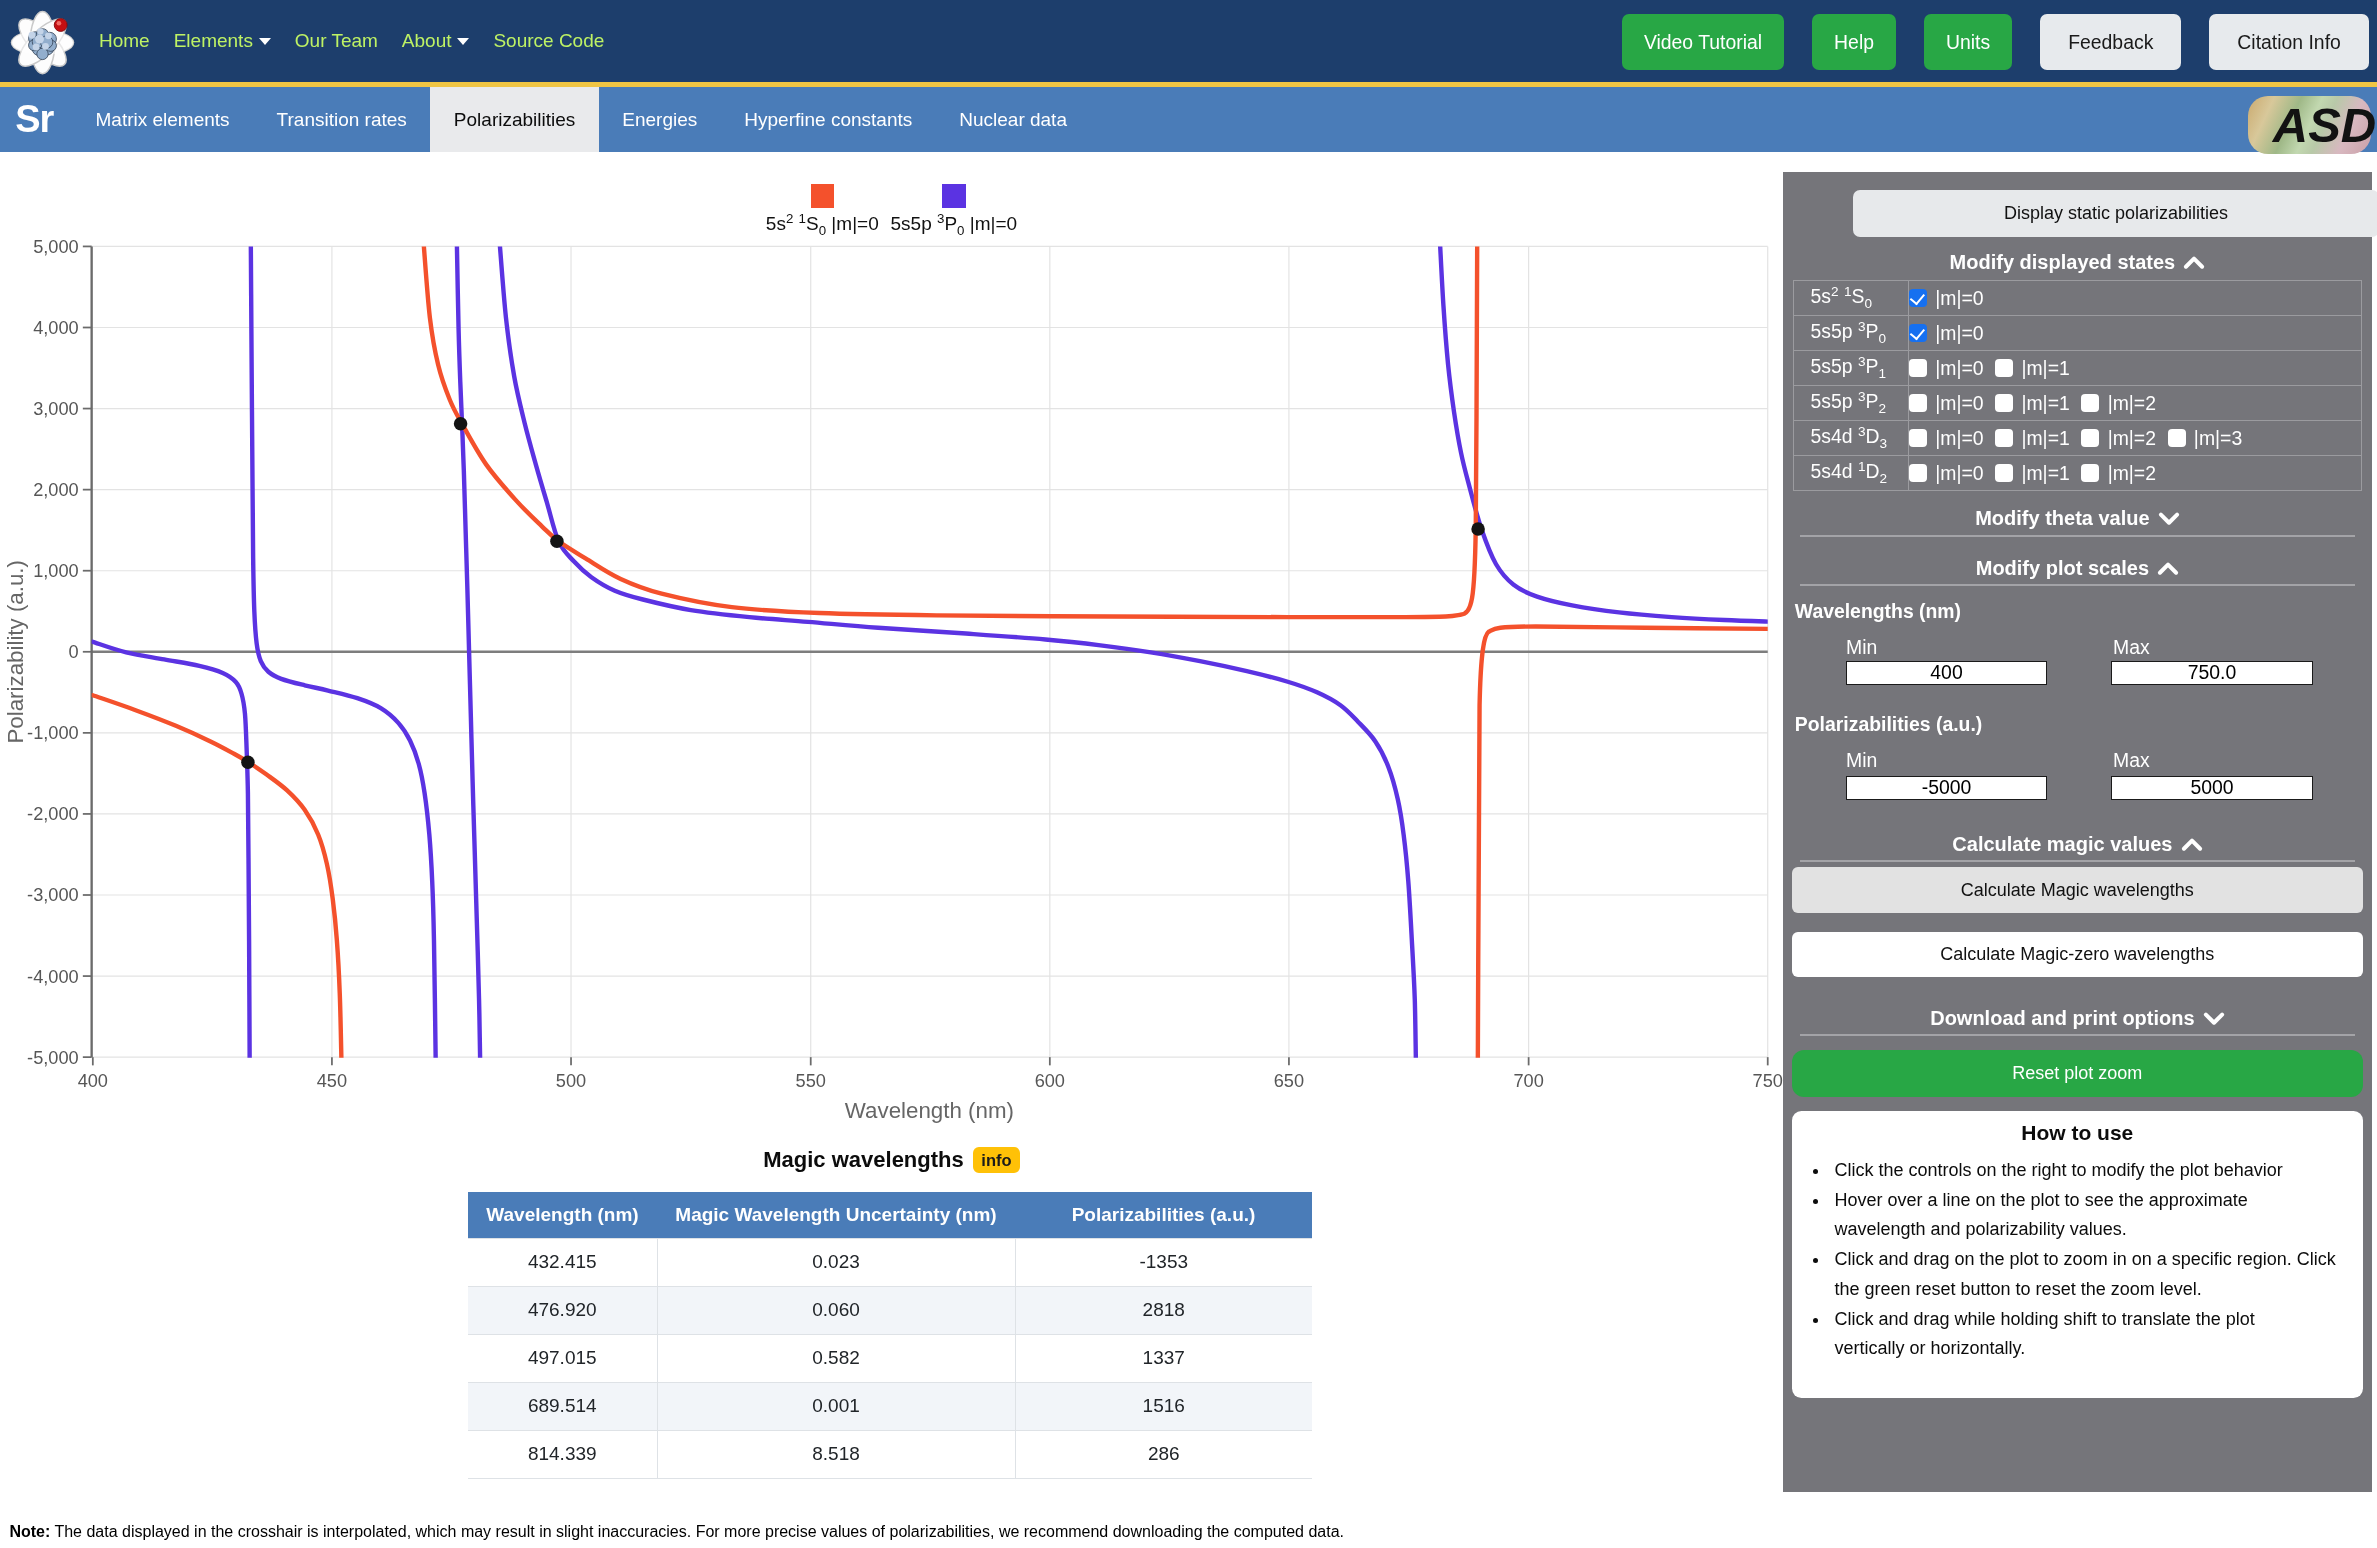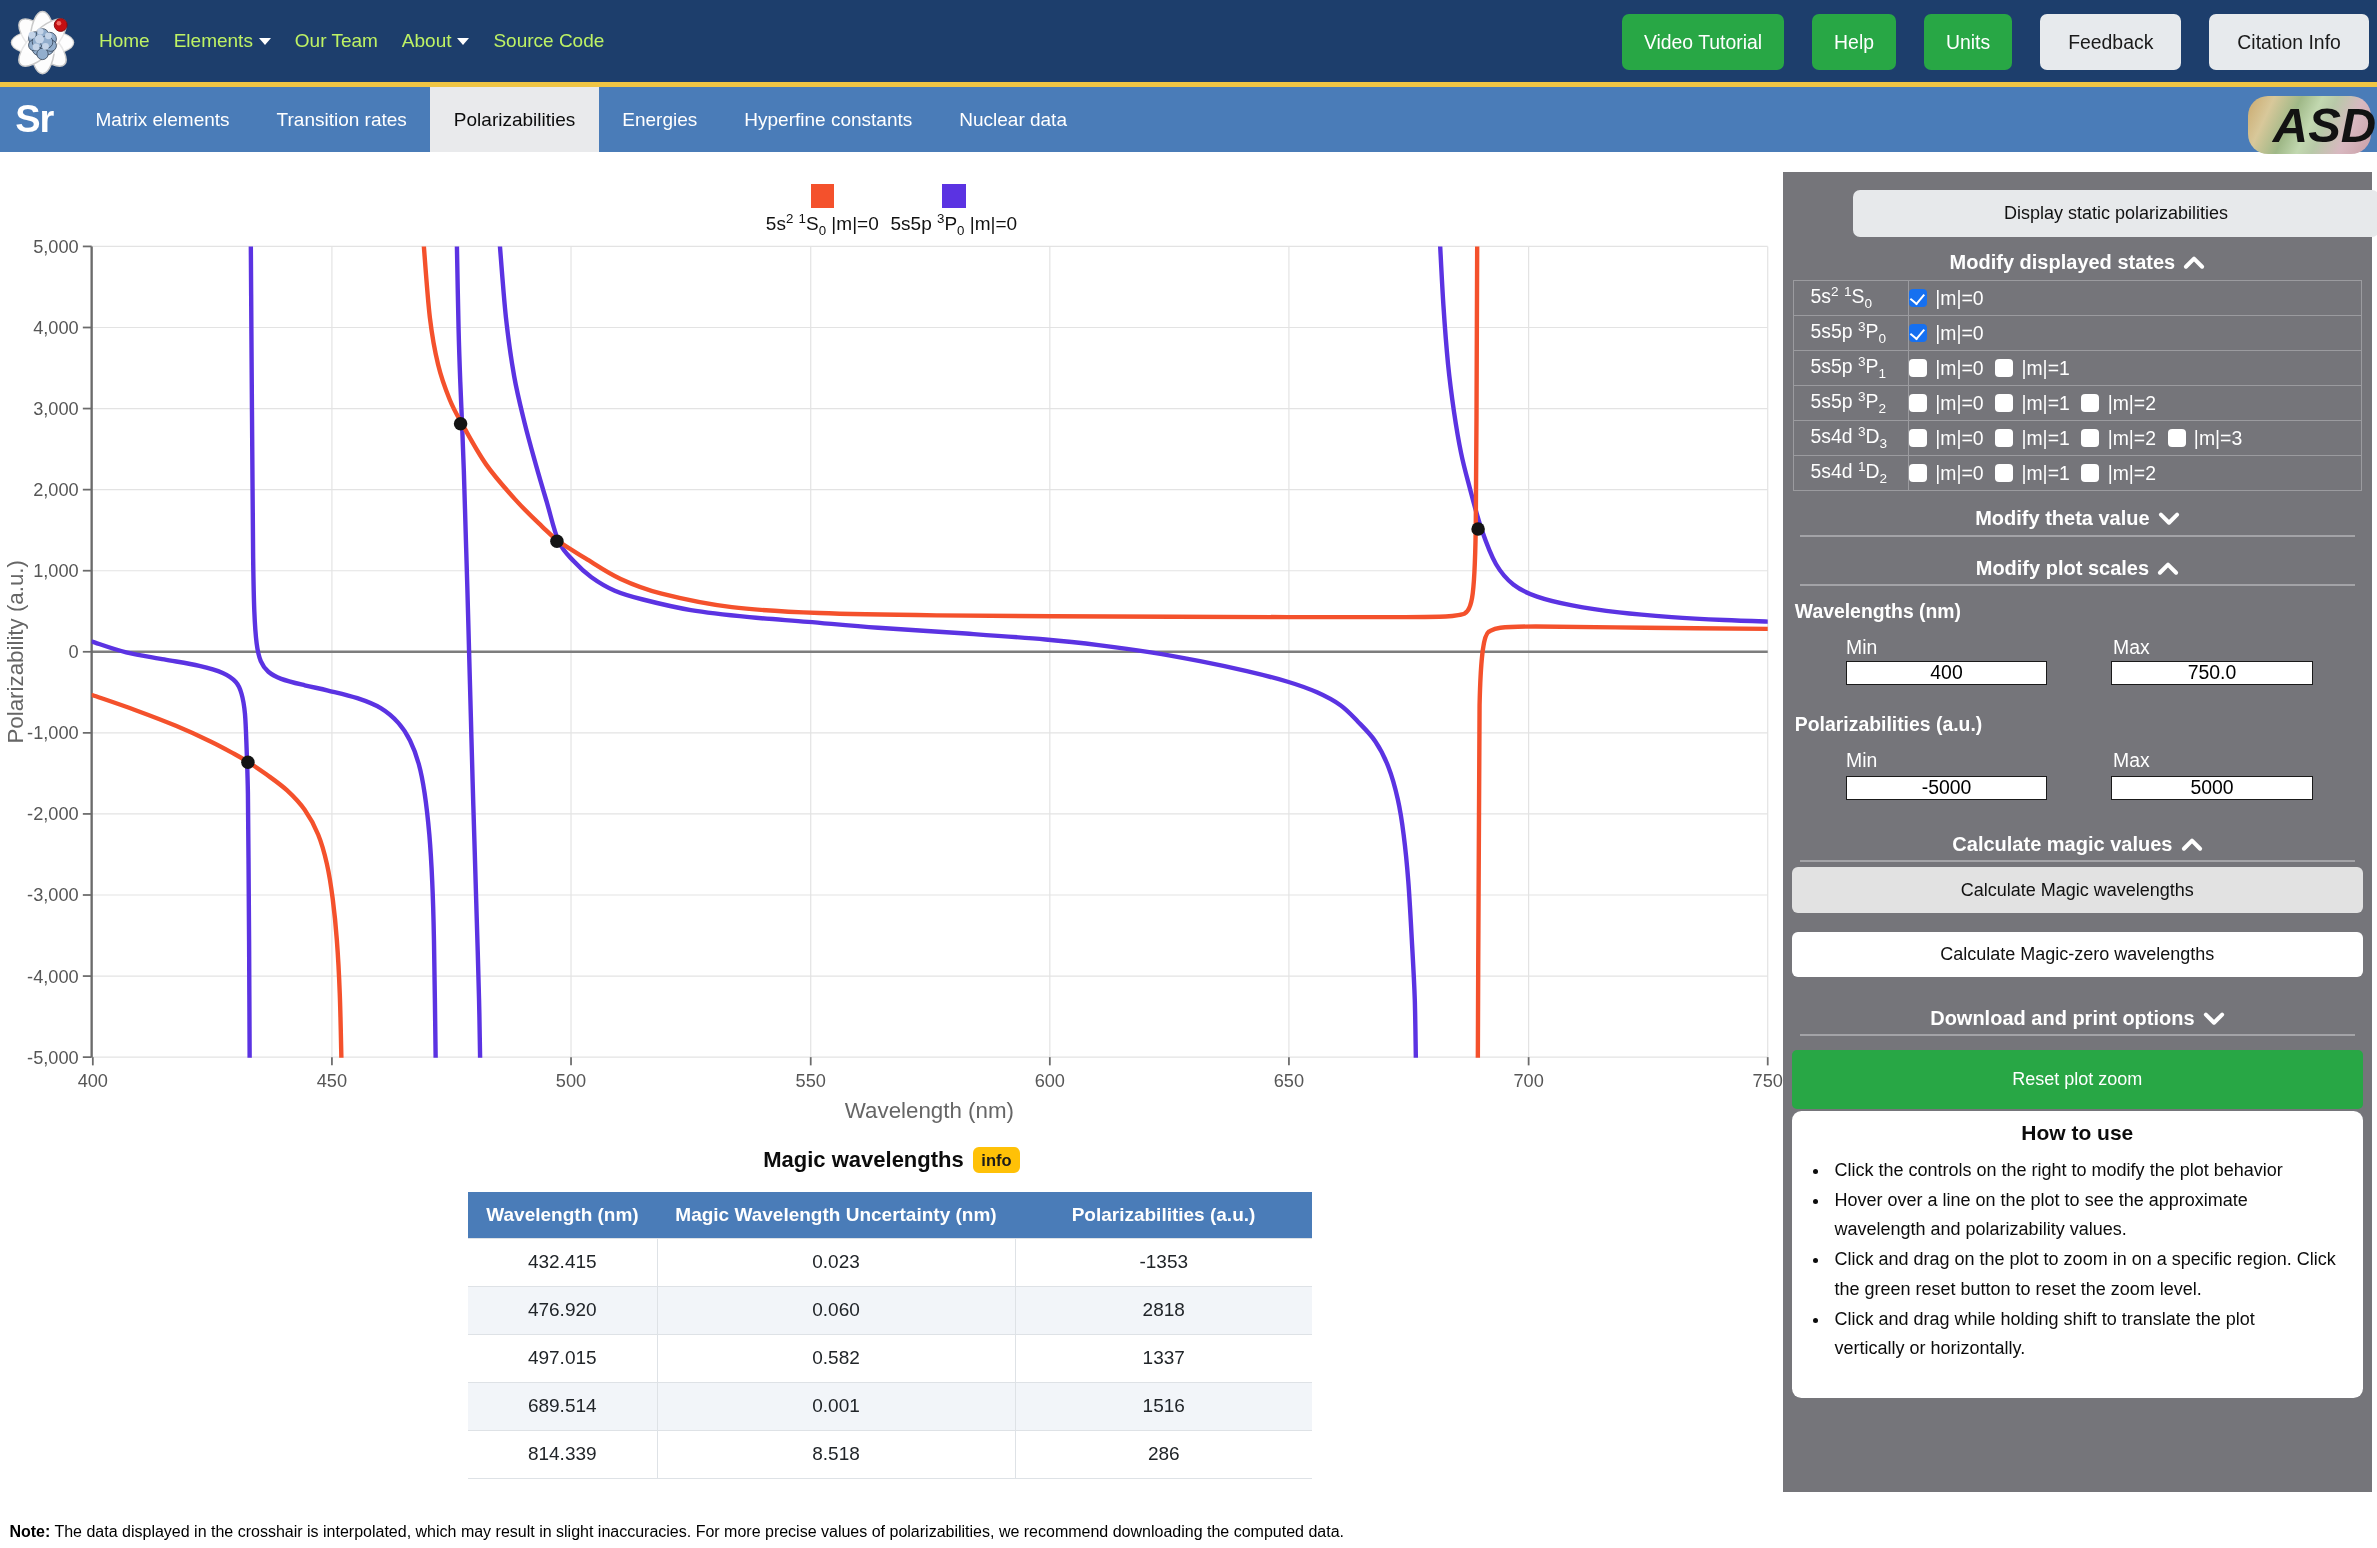--- a/index.html
+++ b/index.html
@@ -321,21 +321,21 @@
     <div class="shead" style="top:661px;">Calculate magic values<span class="chev"><svg width="22" height="15.3" viewBox="0 0 38 26">
             <path d="M5 20 L19 6 L33 20" stroke="#fff" stroke-width="7" fill="none" stroke-linecap="round" stroke-linejoin="round"></path>
           </svg></span></div>
     <div class="sdiv" style="top:688px;"></div>
     <div class="sbtn" style="top:695px; height:46px; background:#e2e2e2; border-radius:5.9px;">Calculate Magic wavelengths</div>
     <div class="sbtn" style="top:760px; height:45px; background:#fff; border-radius:5.9px;">Calculate Magic-zero wavelengths</div>
     <div class="shead" style="top:835px;">Download and print options<span class="chev"><svg width="22" height="15.3" viewBox="0 0 38 26">
             <path d="M5 6 L19 20 L33 6" stroke="#fff" stroke-width="7" fill="none" stroke-linecap="round" stroke-linejoin="round"></path>
           </svg></span></div>
     <div class="sdiv" style="top:862px;"></div>
-    <div class="sbtn" style="top:878px; height:59px; background:#28a745; border-radius:5px; color:#fff;">Reset plot zoom</div>
+    <div class="sbtn" style="top:878px; height:47px; background:#28a745; border-radius:12px; color:#fff;">Reset plot zoom</div>
     <div id="howto">
       <h3>How to use</h3>
       <ul>
         <li>Click the controls on the right to modify the plot behavior</li>
         <li>Hover over a line on the plot to see the approximate wavelength and polarizability values.</li>
         <li>Click and drag on the plot to zoom in on a specific region. Click the green reset button to reset the zoom level.</li>
         <li>Click and drag while holding shift to translate the plot<br>vertically or horizontally.</li>
       </ul>
     </div>
   </div>

